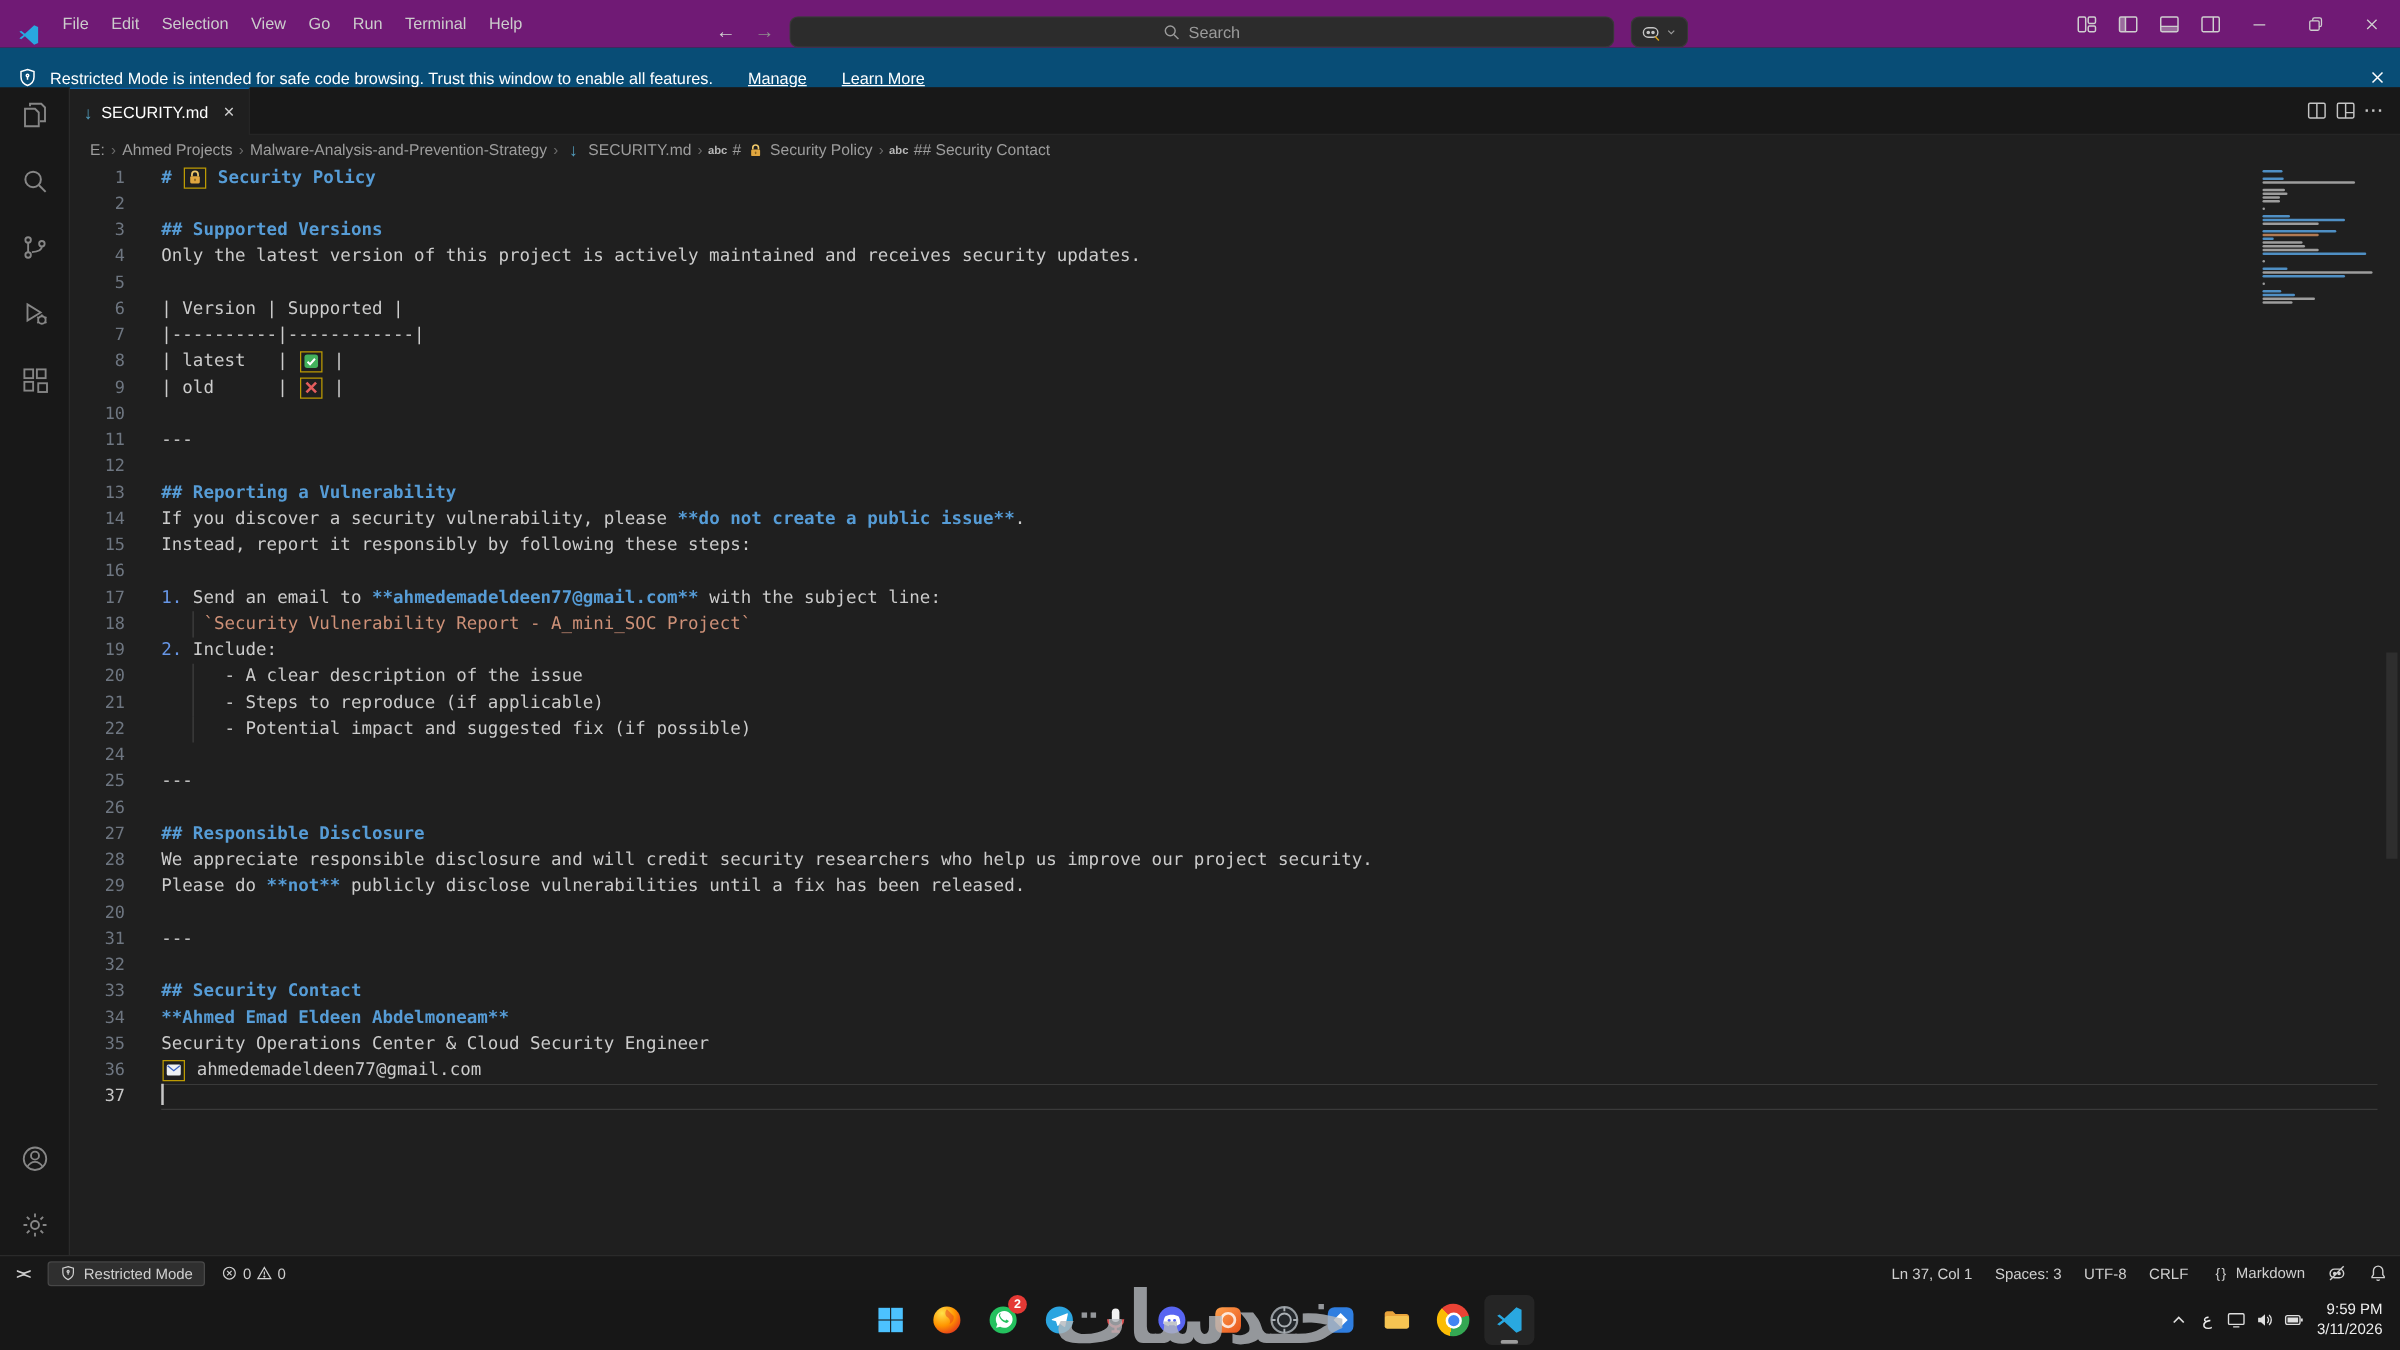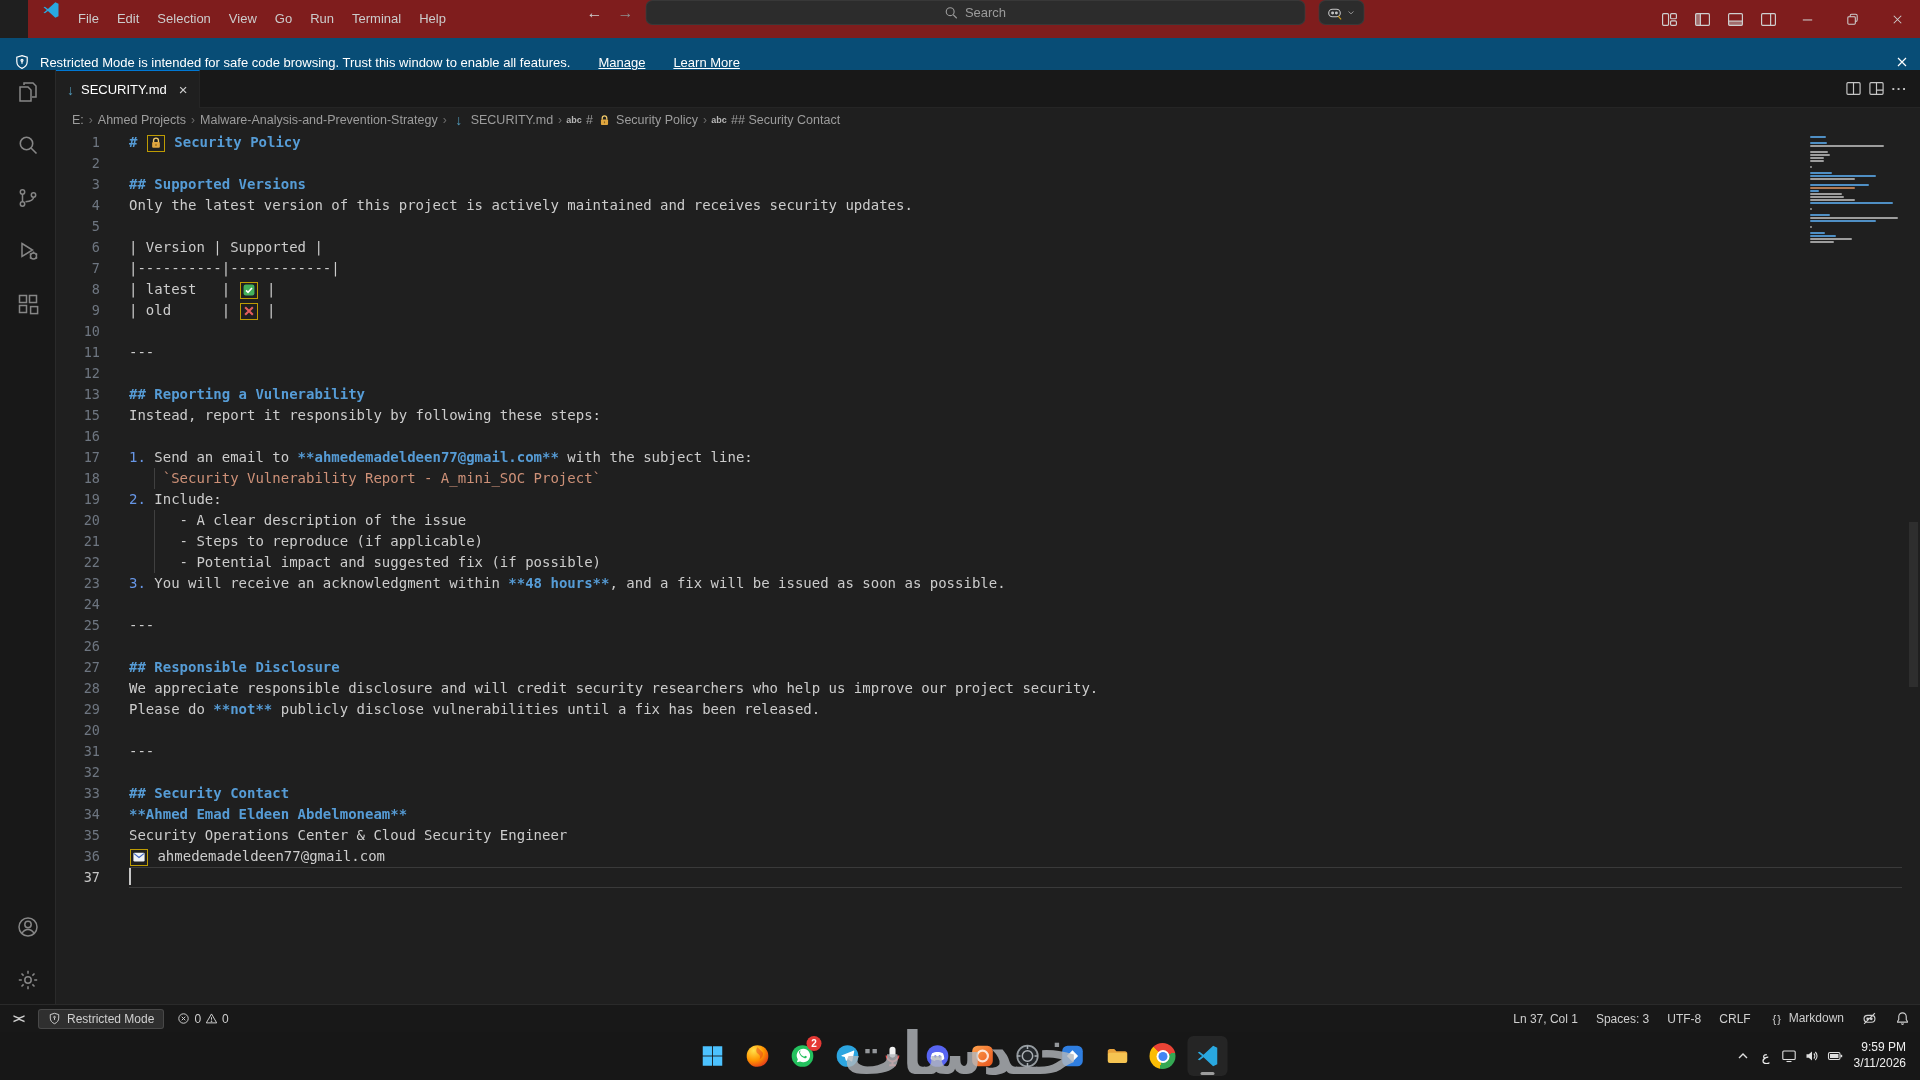--- a/index.html
+++ b/index.html
@@ -2,21 +2,21 @@
 <html><head>
 <meta charset="utf-8">
 <style>
   *{margin:0;padding:0;box-sizing:border-box;}
   html,body{width:1920px;height:1080px;overflow:hidden;background:#1f1f1f;
     font-family:"Liberation Sans",sans-serif;-webkit-font-smoothing:antialiased;}
   .ic{display:inline-flex;align-items:center;justify-content:center;}
   .ic svg{width:100%;height:100%;display:block;}
 
   
-  .titlebar{height:38px;background:#7f1d1d;display:flex;align-items:flex-start;position:relative;color:#cccccc;margin-left:28px;}
+  .titlebar{height:38px;background:#701a75;display:flex;align-items:flex-end;position:relative;color:#cccccc;}
   .vscode-logo{width:20px;height:20px;margin-left:13px;}
   .menubar{display:flex;margin-left:8px;}
   .menu-item{padding:0 9px;font-size:13px;line-height:38px;color:#cccccc;cursor:default;}
   .tb-center{position:absolute;left:50%;transform:translateX(-50%);display:flex;align-items:center;gap:9px;}
   .nav-arrow{font-size:16px;color:#cfcfcf;width:22px;text-align:center;}
   .nav-arrow.fwd{color:#8f8f8f;}
   .search-box{width:660px;height:25px;border-radius:7px;background:#2c2c2c;border:1px solid #4a4a4a66;
     display:flex;align-items:center;justify-content:center;gap:6px;color:#9b9b9b;font-size:13px;}
   .search-box .ic{width:14px;height:14px;color:#9b9b9b;}
   .copilot-btn{height:25px;padding:0 7px;margin-left:4px;border-radius:7px;background:#2c2c2c;
@@ -430,20 +430,24 @@
           </div>
           <div class="line">
             <span class="ln">12</span>
             <span class="code"></span>
           </div>
           <div class="line">
             <span class="ln">13</span>
             <span class="code"><span class="tk-h">## Reporting a Vulnerability</span></span>
           </div>
           <div class="line">
+            <span class="ln">14</span>
+            <span class="code"><span class="tk-p">If you discover a security vulnerability, please </span><span class="tk-b">**do not create a public issue**</span><span class="tk-p">.</span></span>
+          </div>
+          <div class="line">
             <span class="ln">15</span>
             <span class="code"><span class="tk-p">Instead, report it responsibly by following these steps:</span></span>
           </div>
           <div class="line">
             <span class="ln">16</span>
             <span class="code"></span>
           </div>
           <div class="line">
             <span class="ln">17</span>
             <span class="code"><span class="tk-num">1. </span><span class="tk-p">Send an email to </span><span class="tk-b">**ahmedemadeldeen77@gmail.com**</span><span class="tk-p"> with the subject line:</span></span>
@@ -460,24 +464,20 @@
             <span class="ln">20</span>
             <span class="code"><span class="tk-p">      - A clear description of the issue</span></span>
           </div>
           <div class="line guide">
             <span class="ln">21</span>
             <span class="code"><span class="tk-p">      - Steps to reproduce (if applicable)</span></span>
           </div>
           <div class="line guide">
             <span class="ln">22</span>
             <span class="code"><span class="tk-p">      - Potential impact and suggested fix (if possible)</span></span>
-          </div>
-          <div class="line">
-            <span class="ln">23</span>
-            <span class="code"><span class="tk-num">3. </span><span class="tk-p">You will receive an acknowledgment within </span><span class="tk-b">**48 hours**</span><span class="tk-p">, and a fix will be issued as soon as possible.</span></span>
           </div>
           <div class="line">
             <span class="ln">24</span>
             <span class="code"></span>
           </div>
           <div class="line">
             <span class="ln">25</span>
             <span class="code"><span class="tk-p">---</span></span>
           </div>
           <div class="line">

